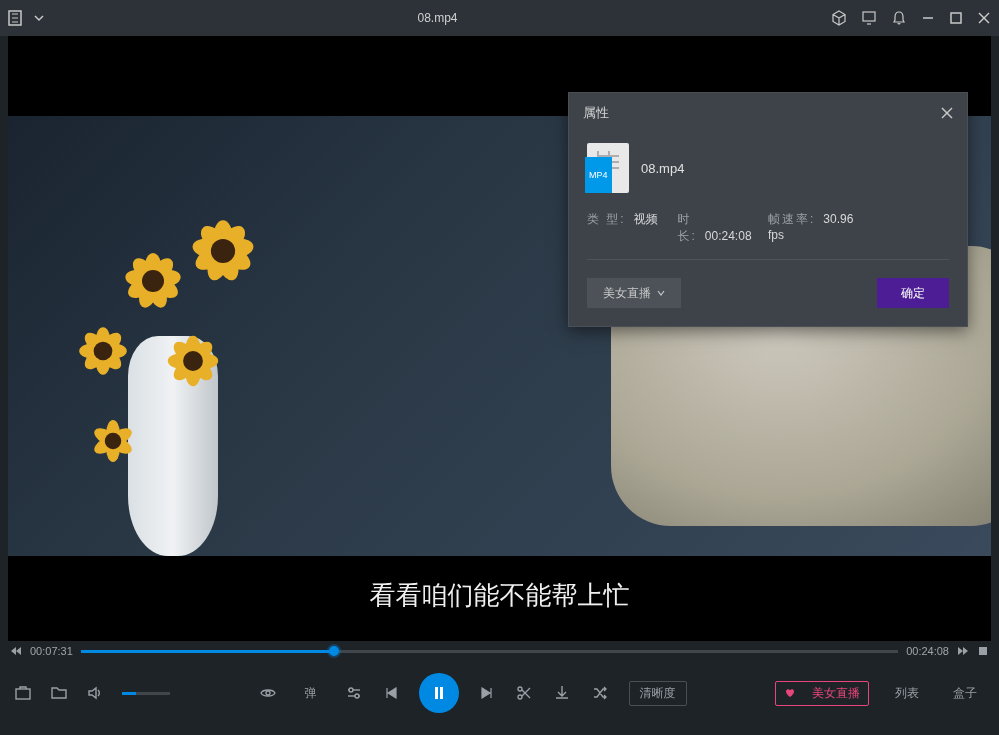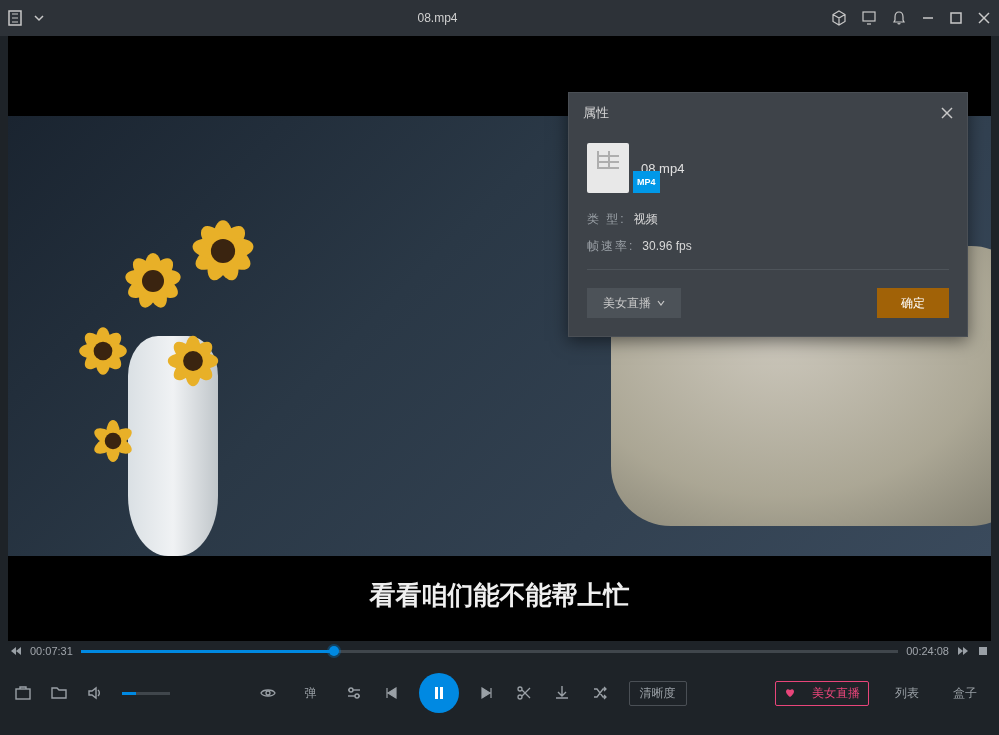--- a/index.html
+++ b/index.html
@@ -59,21 +59,21 @@
 .f5 { left: 70px; top: 290px; transform: scale(0.75); }
 .bed-pillow {
   position: absolute; right: -40px; bottom: 30px; width: 420px; height: 280px;
   background: radial-gradient(ellipse at 40% 30%, #e8e0d0 0%, #c0b8a0 60%, #8a8470 100%);
   border-radius: 60px;
   opacity: 0.85;
 }
 .subtitle {
   position: absolute; bottom: 28px; left: 0; width: 100%;
   text-align: center; color: #f0f0f0; font-size: 26px;
-  font-weight: 700;
+  font-weight: 400;
   text-shadow: 1px 1px 2px #000;
 }
 
 .dialog {
   position: absolute;
   top: 92px; left: 568px;
   width: 400px;
   background: #3e4349;
   border: 1px solid #4a4f55;
   box-shadow: 0 4px 16px rgba(0,0,0,0.5);
@@ -93,41 +93,40 @@
   border-radius: 2px;
 }
 .file-icon::before {
   content: ""; position: absolute; top: 8px; left: 10px; width: 22px; height: 18px;
   background: repeating-linear-gradient(0deg, #888, #888 2px, transparent 2px, transparent 6px),
               repeating-linear-gradient(90deg, #888, #888 2px, transparent 2px, transparent 11px);
   opacity: 0.6;
 }
 .file-badge {
   position: absolute; bottom: 0; left: -2px;
-  background: #0098e8; color: #fff; font-size: 9px; font-weight: bold;
-  padding: 6px 4px;
-  margin-left: 48px;
+  background: #0098e8; color: #fff; font-size: 9px; font-weight: normal;
+  padding: 13px 4px;
 }
 .filename { font-size: 13px; color: #e0e0e0; }
-.props { display: grid; grid-template-columns: 1fr; row-gap: 10px; font-size: 12px; }
+.props { display: grid; grid-template-columns: 1fr 1fr 1fr 1fr; row-gap: 10px; font-size: 12px; }
 .prop-label { color: #9aa0a6; margin-right: 8px; letter-spacing: 2px; }
 .prop-value { color: #d8d8d8; }
 .divider { border-top: 1px solid #4e545a; margin: 14px 0; }
 .location-row { font-size: 12px; display: flex; }
 .location-row .prop-value { flex: 1; white-space: nowrap; overflow: hidden; text-overflow: ellipsis; }
 .dialog-actions { display: flex; justify-content: space-between; margin-top: 18px; }
 .btn {
   height: 30px; padding: 0 16px; font-size: 12px;
   border: none; cursor: pointer; display: flex; align-items: center;
 }
 .btn-more {
   background: #4c5258; color: #c8c8c8;
   gap: 6px;
 }
-.btn-ok { background: #a16207; color: #fff; padding: 0 24px; }
+.btn-ok { background: #4c1d95; color: #fff; padding: 0 24px; }
 
 .progress-bar {
   height: 20px;
   display: flex; align-items: center;
   padding: 0 10px; gap: 8px;
   background: #1e2328;
   font-size: 11px; color: #a0a5ab;
 }
 .progress-track {
   flex: 1; height: 3px; background: #40464c; position: relative;
@@ -305,20 +304,21 @@
   </div>
   <div class="dialog-body">
     <div class="file-row">
       <div class="file-icon">
         <div class="file-badge">MP4</div>
       </div>
       <div class="filename">08.mp4</div>
     </div>
     <div class="props">
       <div><span class="prop-label">类 型:</span><span class="prop-value">视频</span></div>
+      <div><span class="prop-label">时 长:</span><span class="prop-value">00:24:08</span></div>
       <div><span class="prop-label">帧速率:</span><span class="prop-value">30.96 fps</span></div>
     </div>
     <div class="divider"></div>
     <div class="dialog-actions">
       <button class="btn btn-more">
         <span>美女直播</span>
         <svg width="8" height="8" viewBox="0 0 8 8">
             <path d="M1 2 L4 6 L7 2" fill="none" stroke="#c8c8c8" stroke-width="1.2"></path>
           </svg>
       </button>

